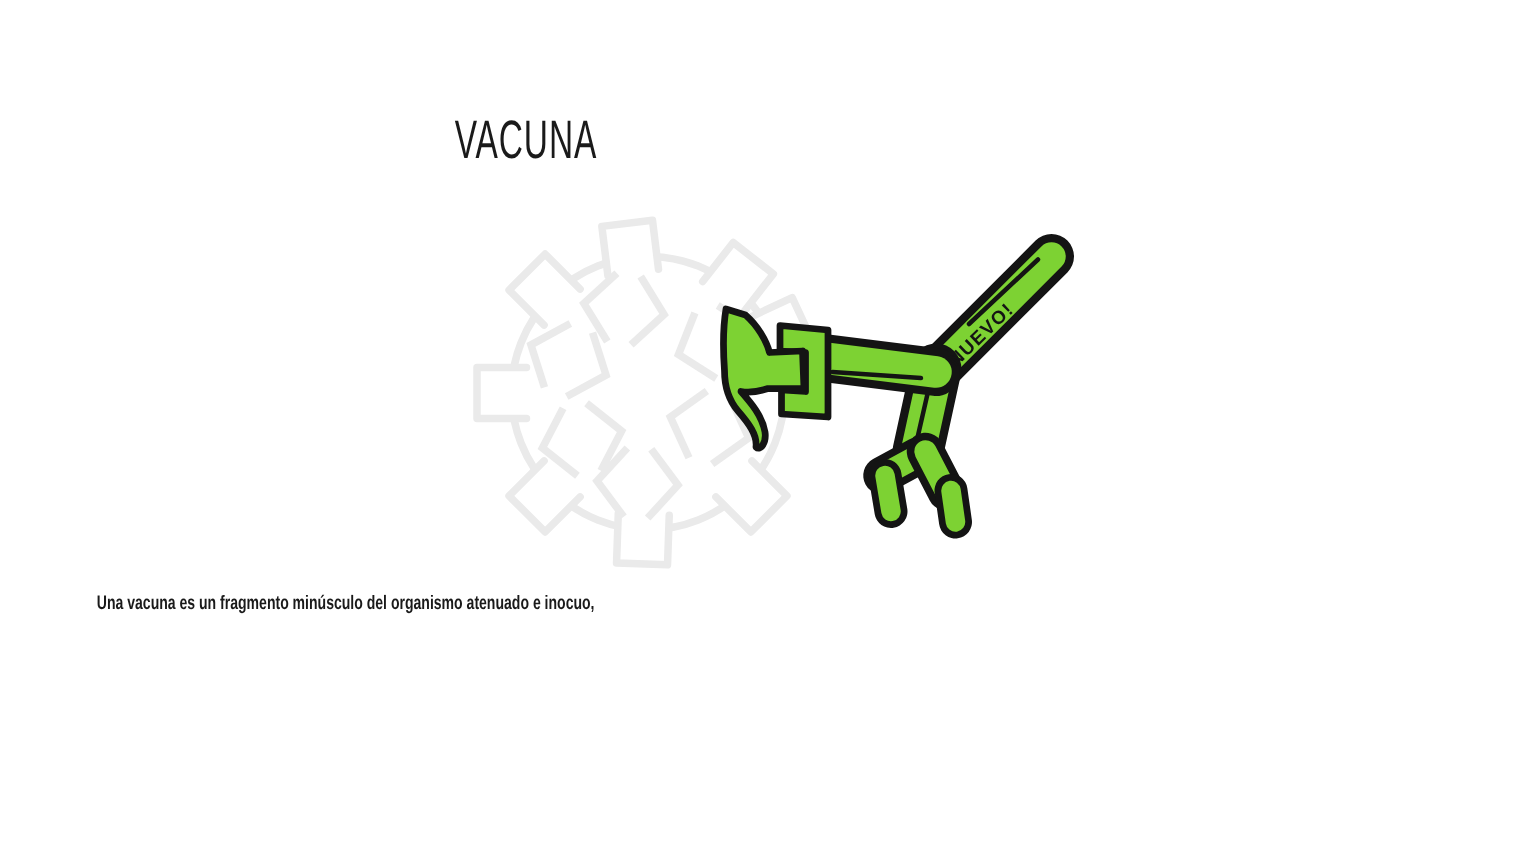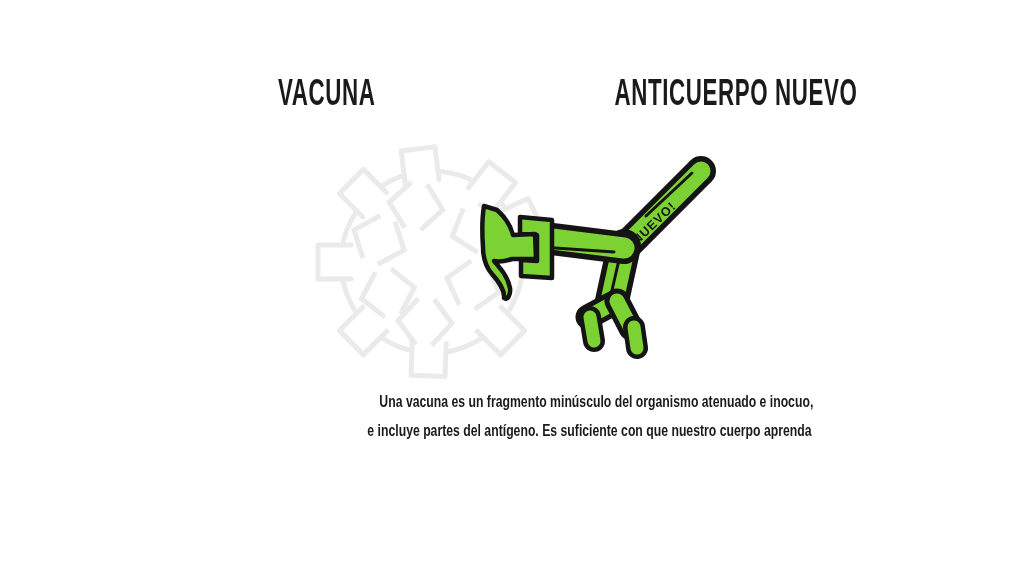--- a/index.html
+++ b/index.html
@@ -9,29 +9,29 @@
     --text:#1A1A1A;
   }
   *{margin:0;padding:0;box-sizing:border-box;}
   html,body{background:#fff;}
   #stage{
     position:relative;width:1024px;height:576px;background:#fff;overflow:hidden;
     font-family:"Liberation Sans",sans-serif;color:var(--text);
   }
   #figure-svg{position:absolute;left:0;top:0;width:1024px;height:576px;}
   .title{
-    position:absolute;top:72px;text-align:center;white-space:nowrap;
-    font-size:36px;font-weight:700;color:var(--text);letter-spacing:1px;
+    position:absolute;top:72px;text-align:right;white-space:nowrap;
+    font-size:36px;font-weight:400;color:var(--text);letter-spacing:1px;
   }
   .title-inner{display:inline-block;transform:scaleX(.62);transform-origin:center;}
   #vaccine-title{left:227px;width:200px;}
   #antibody-title{left:536px;width:400px;}
   #caption{
-    position:absolute;left:0;top:387px;width:898px;text-align:right;
-    font-size:17px;font-weight:700;line-height:29px;color:var(--text);
+    position:absolute;left:0;top:387px;width:898px;text-align:left;
+    font-size:13px;font-weight:700;line-height:29px;color:var(--text);
   }
   .caption-line{display:inline-block;white-space:nowrap;transform:scaleX(.72);transform-origin:center;}
   .caption-row{height:29px;}
 </style>
 </head>
 <body>
 
 <div id="stage">
 
   <svg id="figure-svg" viewBox="0 0 1024 576" aria-hidden="true">
@@ -117,22 +117,18 @@
                C506,261 500,262 494,261 C501,269 508,277 510,288 C511,295 507,301 504,298
                C505,290 499,282 492,274 C486,267 483,257 483,247 C482,233 482,218 484,206 Z" fill="var(--green)" stroke="var(--ink)" stroke-width="4.5"></path>
 
       <text x="657" y="226" transform="rotate(-44 657 226)" text-anchor="middle" font-family="Liberation Sans, sans-serif" font-size="12.5" font-weight="700" letter-spacing="1" fill="var(--ink)">NUEVO!</text>
     </g>
   </svg>
 
   <div class="title" id="vaccine-title">
     <span class="title-inner">VACUNA</span>
   </div>
-  <div class="title" id="antibody-title">
-    <span class="title-inner">ANTICUERPO NUEVO</span>
-  </div>
 
   <div id="caption">
     <div class="caption-row"><span class="caption-line">Una vacuna es un fragmento minúsculo del organismo atenuado e inocuo,</span></div>
-    <div class="caption-row"><span class="caption-line">e incluye partes del antígeno. Es suficiente con que nuestro cuerpo aprenda</span></div>
   </div>
 
 </div>
 
 </body></html>

